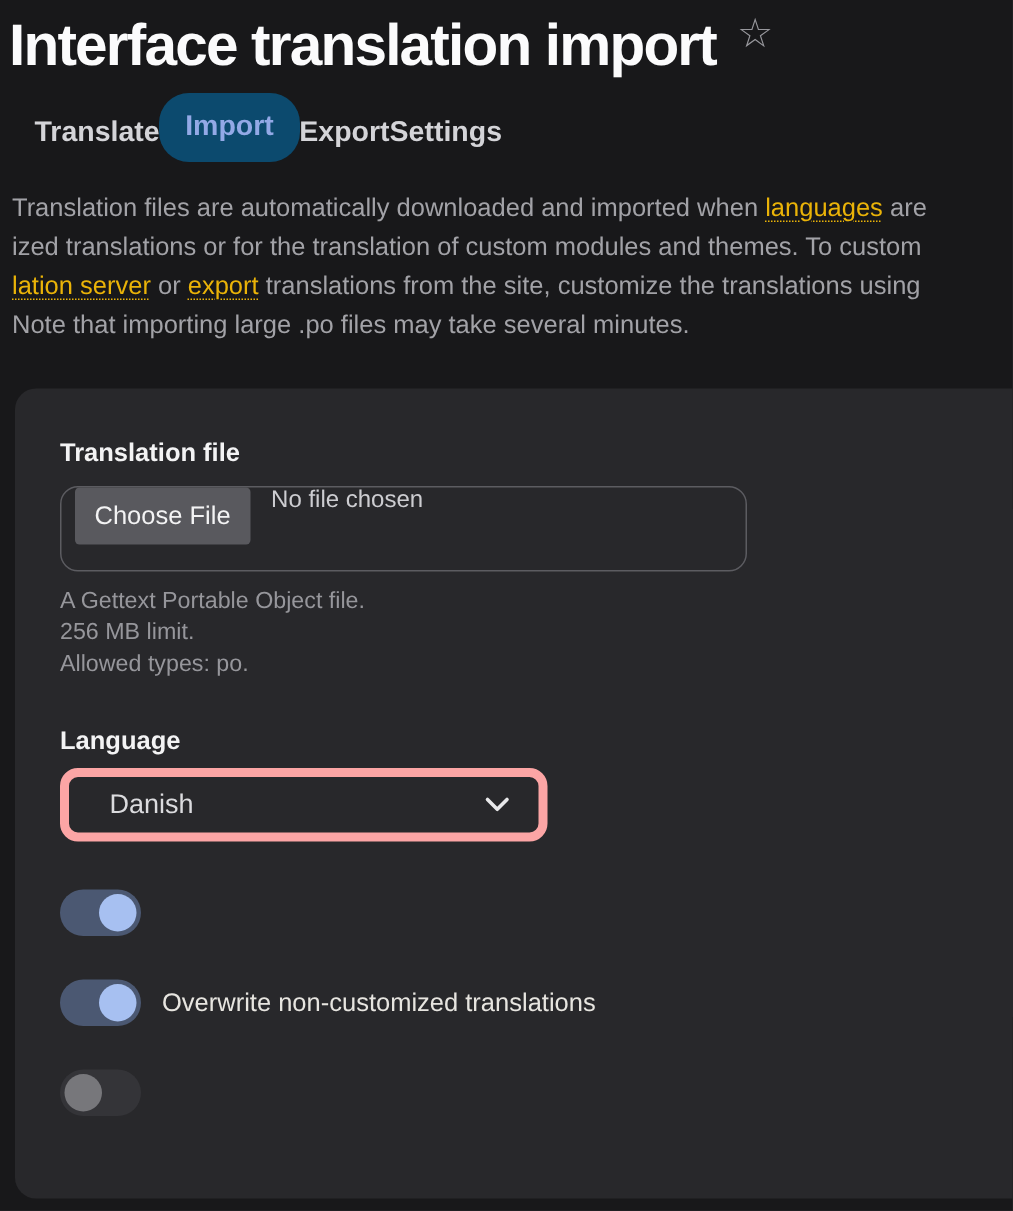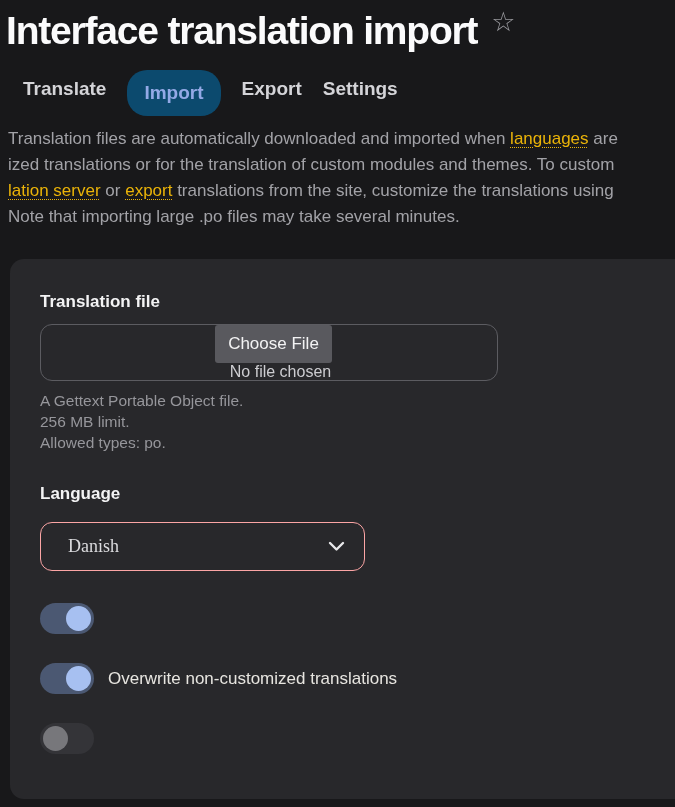--- a/index.html
+++ b/index.html
@@ -13,21 +13,21 @@
 
   
   .page-header { display:flex; align-items:flex-start; gap:14px; margin:8px 0 0 6px; }
   .page-title {
     font-size:39px; font-weight:700; letter-spacing:-1.2px;
     color:#fbfbfc; line-height:46px; white-space:nowrap;
   }
   .star { font-size:27px; color:#97979c; line-height:1; position:relative; top:1px; }
 
   
-  .tabs { display:flex; align-items:flex-start; gap:21px; margin:16px 0 0 23px; height:38px; }
+  .tabs { display:flex; align-items:flex-end; margin:16px 0 0 23px; height:38px; }
   .tab {
     font-size:19px; font-weight:600; color:#d4d4d8;
     padding:8px 0; border-radius:20px; cursor:pointer; white-space:nowrap;
   }
   .tab.active { background:#0c4a6e; color:#93a9e6; padding:12px 17px; }
 
   
   .intro { margin:18px 0 0 8px; width:667px; font-size:17px; line-height:26px; color:#a2a2a7; }
   .intro-line { white-space:nowrap; overflow:hidden; }
   .intro a {
@@ -39,37 +39,37 @@
   .card {
     margin:29px 0 0 10px; width:680px; height:540px;
     background:#28282b; border-radius:14px;
     padding:32px 0 0 30px;
   }
   .field-label { display:block; font-size:17px; font-weight:700; color:#f3f3f4; line-height:21px; }
 
   .file-widget {
     margin-top:12px; width:458px; height:57px;
     border:1px solid #5c5c61; border-radius:12px;
-    display:flex; align-items:center; padding-left:9px; cursor:pointer;flex-direction:column;
+    display:flex; align-items:flex-start; padding-left:9px; cursor:pointer;
   }
   .choose-btn {
     background:#59595e; color:#f3f3f4; border:none; border-radius:3px;
     font-family:"Liberation Sans", sans-serif;
     font-size:17px; padding:9px 13px; cursor:pointer; white-space:nowrap;
   }
   .file-status { margin-left:14px; font-size:16px; color:#cdcdd1; white-space:nowrap; }
 
   .descriptions { margin-top:9px; font-size:15.5px; line-height:21px; color:#96969b; }
 
   .language-label { margin-top:30px; }
   .select {
-    margin-top:18px; width:325px; height:49px;
-    border:1px solid #fca5a5; border-radius:12px;
+    margin-top:8px; width:325px; height:49px;
+    border:6px solid #fca5a5; border-radius:12px;
     display:flex; align-items:center; justify-content:space-between;
-    padding:0 19px 0 27px; cursor:pointer;font-family:Liberation Serif, serif;
+    padding:0 19px 0 27px; cursor:pointer;
   }
   .select-value { font-size:18px; color:#dbdbde; }
   .chevron { display:block; }
 
   .toggles { margin-top:32px; }
   .toggle-row { display:flex; align-items:center; margin-bottom:29px; }
   .toggle {
     width:54px; height:31px; border-radius:16px; position:relative;
     flex:0 0 auto; cursor:pointer;
   }

